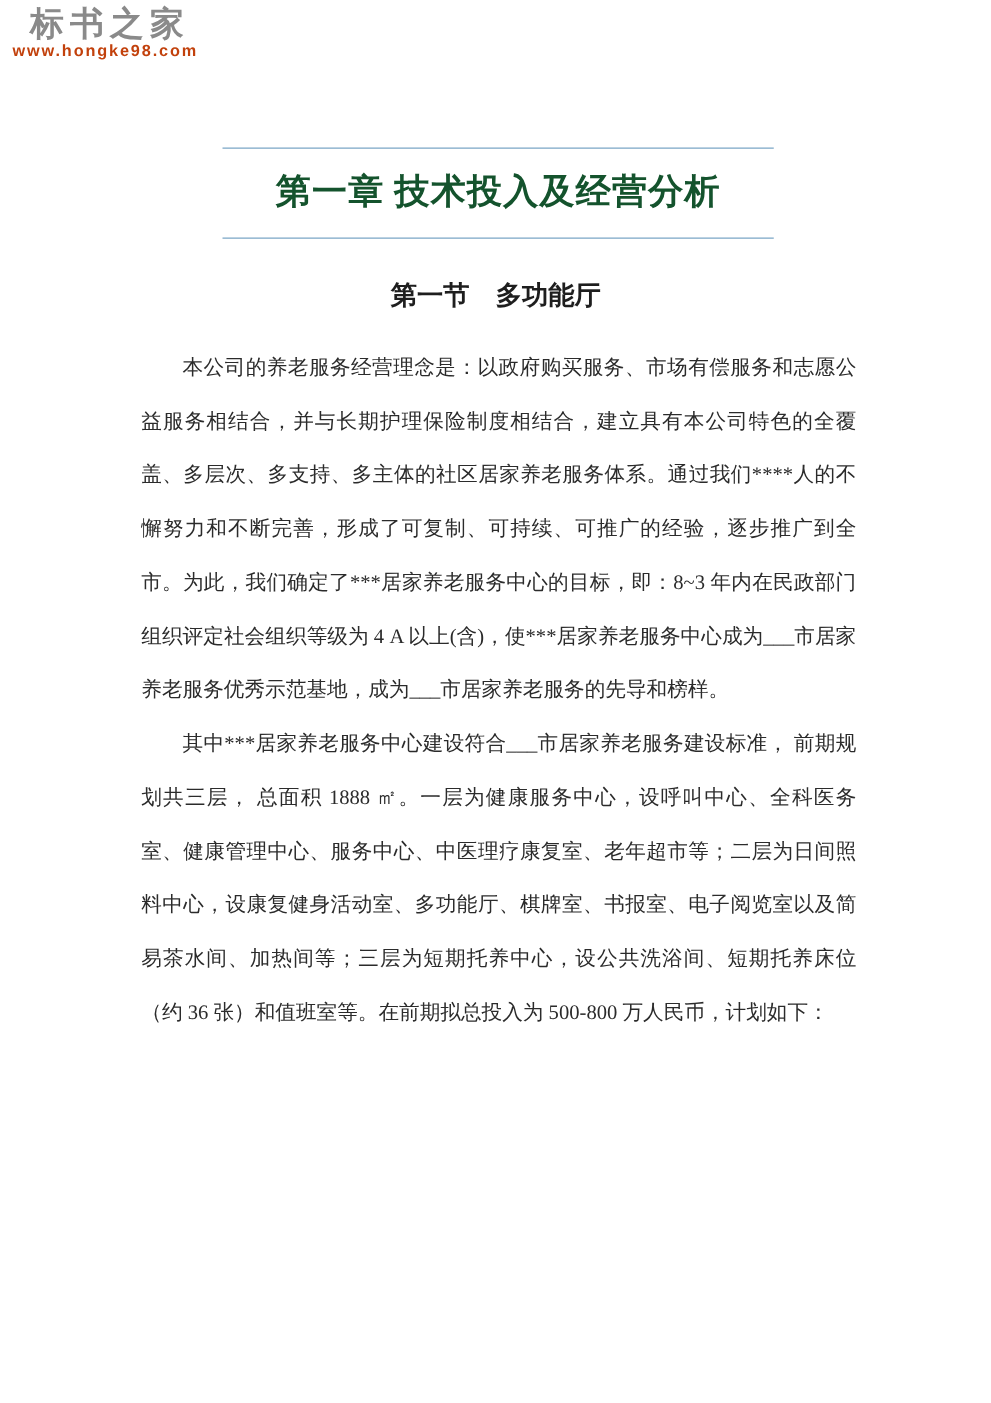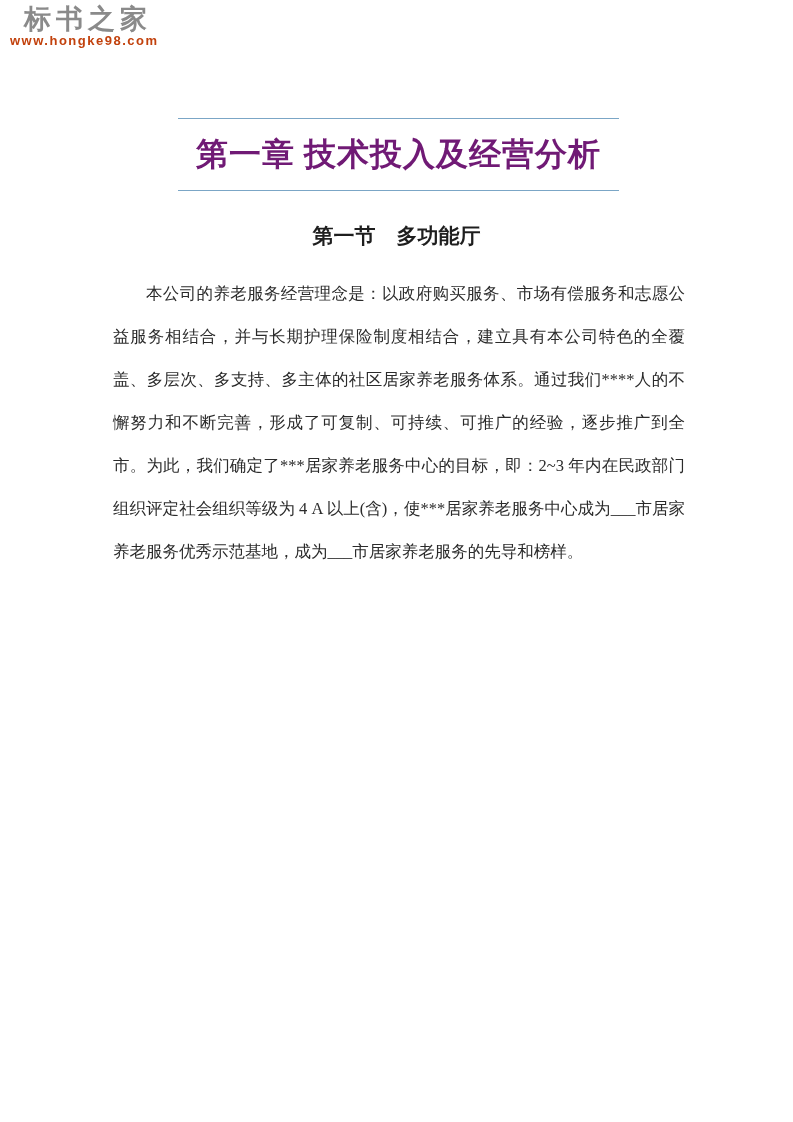--- a/index.html
+++ b/index.html
@@ -52,24 +52,24 @@
   .rule-top    { top: 118px; }
   .rule-bottom { top: 190px; }
 
   .chapter-title {
     position: absolute;
     top: 126px;
     left: 178px;
     width: 441px;
     margin: 0;
     text-align: center;
-    font-size: 32px;
+    font-size: 28px;
     line-height: 56px;
     font-weight: 700;
-    color: #701a75;
+    color: #14532d;
     letter-spacing: 1px;
   }
 
   .section-title {
     position: absolute;
     top: 216px;
     left: 0;
     width: 100%;
     margin: 0;
     text-align: center;
@@ -119,18 +119,19 @@
 
   <div class="chapter-rule rule-top"></div>
 
   <h1 class="chapter-title">第一章 技术投入及经营分析</h1>
 
   <div class="chapter-rule rule-bottom"></div>
 
   <h2 class="section-title">第一节　多功能厅</h2>
 
   <div class="doc-body">
-    <p>本公司的养老服务经营理念是：以政府购买服务、市场有偿服务和志愿公益服务相结合，并与长期护理保险制度相结合，建立具有本公司特色的全覆盖、多层次、多支持、多主体的社区居家养老服务体系。通过我们****人的不懈努力和不断完善，形成了可复制、可持续、可推广的经验，逐步推广到全市。为此，我们确定了***居家养老服务中心的目标，即：2~3 年内在民政部门组织评定社会组织等级为 4 A 以上(含)，使***居家养老服务中心成为___市居家养老服务优秀示范基地，成为___市居家养老服务的先导和榜样。</p>
+    <p>本公司的养老服务经营理念是：以政府购买服务、市场有偿服务和志愿公益服务相结合，并与长期护理保险制度相结合，建立具有本公司特色的全覆盖、多层次、多支持、多主体的社区居家养老服务体系。通过我们****人的不懈努力和不断完善，形成了可复制、可持续、可推广的经验，逐步推广到全市。为此，我们确定了***居家养老服务中心的目标，即：8~3 年内在民政部门组织评定社会组织等级为 4 A 以上(含)，使***居家养老服务中心成为___市居家养老服务优秀示范基地，成为___市居家养老服务的先导和榜样。</p>
+    <p>其中***居家养老服务中心建设符合___市居家养老服务建设标准， 前期规划共三层， 总面积 1888 ㎡。一层为健康服务中心，设呼叫中心、全科医务室、健康管理中心、服务中心、中医理疗康复室、老年超市等；二层为日间照料中心，设康复健身活动室、多功能厅、棋牌室、书报室、电子阅览室以及简易茶水间、加热间等；三层为短期托养中心，设公共洗浴间、短期托养床位（约 36 张）和值班室等。在前期拟总投入为 500-800 万人民币，计划如下：</p>
   </div>
 
   <div class="page-number">3</div>
 
 </div>
 
 </body></html>

